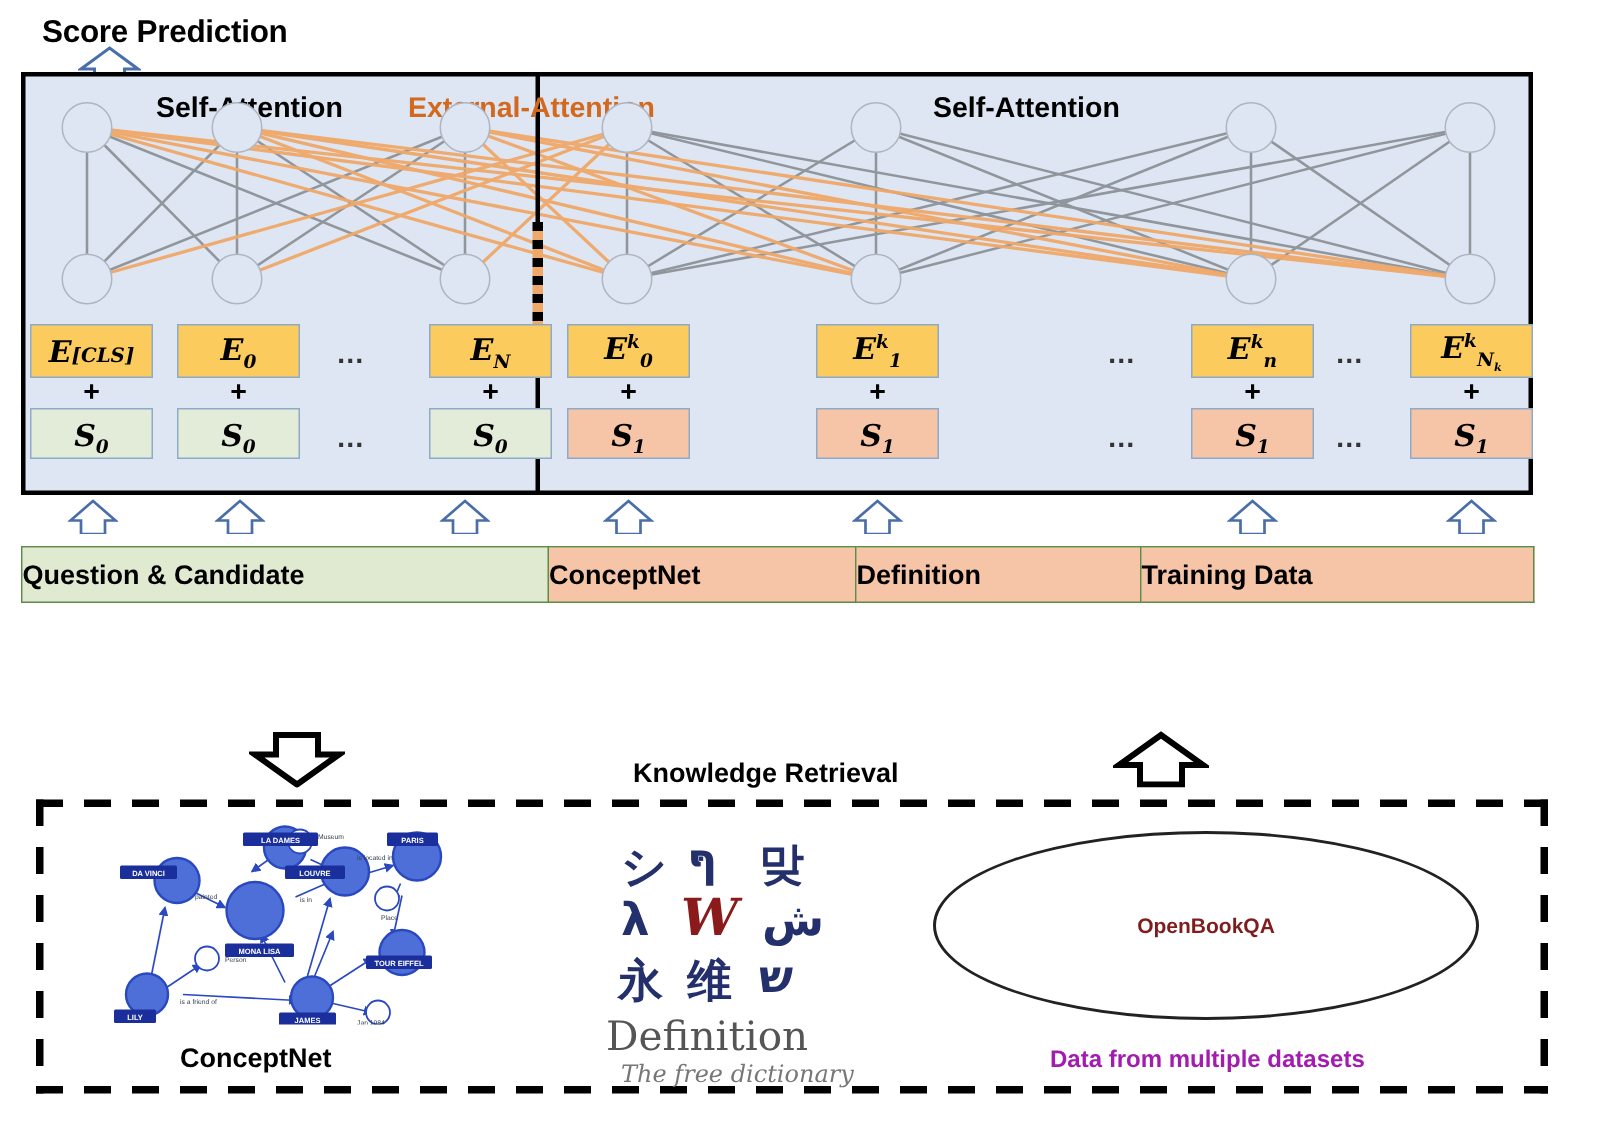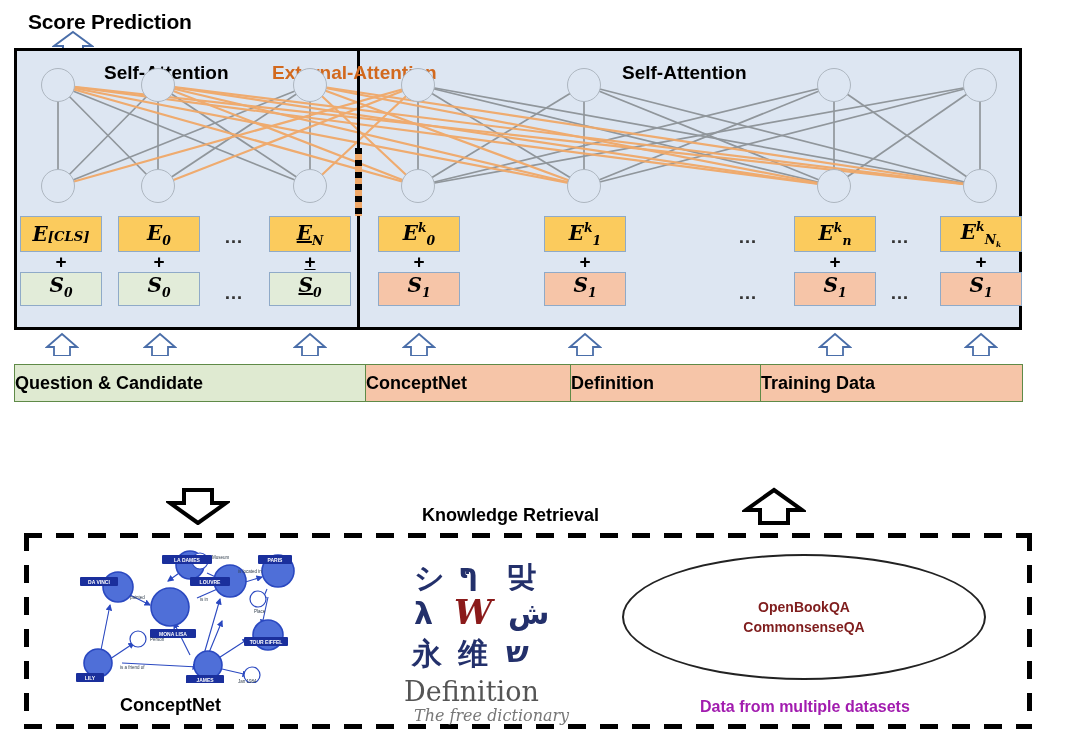--- a/index.html
+++ b/index.html
@@ -22,21 +22,21 @@
 
   
   .node{width:34px;height:34px;border:1.6px solid #adb6c0;border-radius:50%;background:#dde6f2;box-sizing:border-box;}
 
   
   .tok-col{width:82px;}
   .ebox{height:36px;border:1.5px solid #8faac8;background:#fbcb5d;box-sizing:border-box;
         display:flex;align-items:center;justify-content:center;font-family:"DejaVu Serif",serif;
         font-style:italic;font-weight:bold;font-size:20px;color:#000;}
   .sbox{height:34px;border:1.5px solid #8faac8;box-sizing:border-box;
-        display:flex;align-items:flex-start;justify-content:center;font-family:"DejaVu Serif",serif;
+        display:flex;align-items:flex-end;justify-content:center;font-family:"DejaVu Serif",serif;
         font-style:italic;font-weight:bold;font-size:20px;color:#000;}
   .s-green{background:#e2ecd9;}
   .s-peach{background:#f6c5a8;}
   .plus{height:20px;display:flex;align-items:center;justify-content:center;font-size:19px;font-weight:bold;color:#000;}
   sub{font-size:.62em;font-style:italic;}
   sup{font-size:.62em;font-style:italic;}
   .cls{font-size:.66em;font-style:italic;}
   .ell{font-size:19px;font-weight:bold;color:#333;letter-spacing:1px;}
 
   
@@ -182,21 +182,21 @@
     </div>
   <div class="plus">+</div>
   <div class="sbox s-green">
       <span><span>S</span><sub>0</sub></span>
     </div>
 </div>
 
 <div class="abs ell" style="left:224px;top:226px;">…</div>
 <div class="abs ell" style="left:224px;top:282px;">…</div>
 
-<div class="abs tok-col" style="left:269px;top:216px;text-decoration:underline;">
+<div class="abs tok-col" style="left:286px;top:216px;">
   <div class="ebox">
       <span><span>E</span><sub>N</sub></span>
     </div>
   <div class="plus">+</div>
   <div class="sbox s-green">
       <span><span>S</span><sub>0</sub></span>
     </div>
 </div>
 
 <div class="abs tok-col" style="left:378px;top:216px;">
@@ -395,15 +395,14 @@
   <span class="wk-glyph" style="left:100px;top:38px;">ش</span>
   <span class="wk-glyph" style="left:4px;top:76px;">永</span>
   <span class="wk-glyph" style="left:50px;top:76px;">维</span>
   <span class="wk-glyph" style="left:98px;top:76px;">ש</span>
 </div>
 <div class="abs" id="wikt-name">Definition</div>
 <div class="abs" id="wikt-tag">The free dictionary</div>
 
 <div class="abs" id="dataset-ellipse">
   <div>OpenBookQA</div>
-  <div>CommonsenseQA</div>
 </div>
 <div class="abs" id="dataset-caption">Data from multiple datasets</div>
 
 </body></html>

